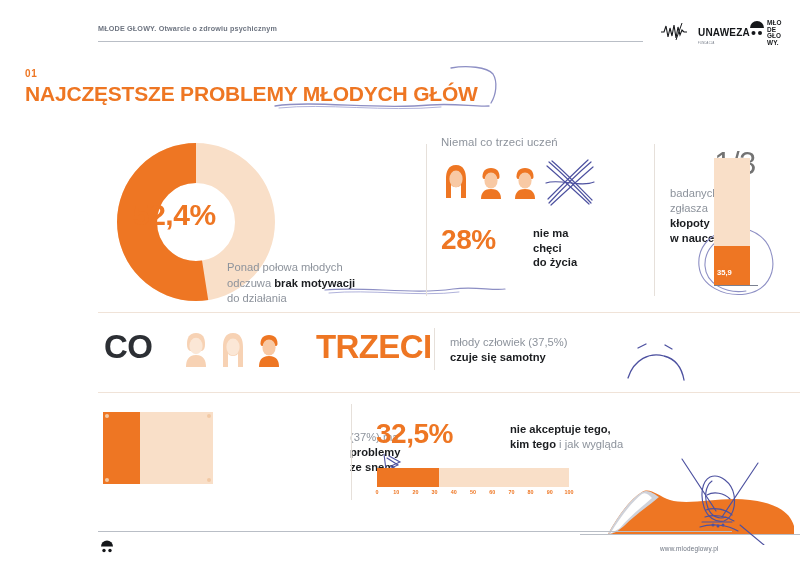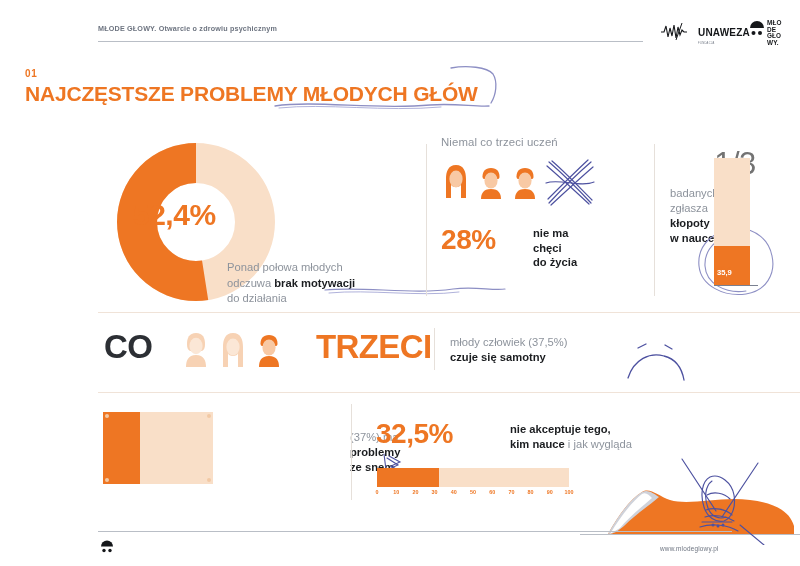--- a/index.html
+++ b/index.html
@@ -387,21 +387,21 @@
       <div class="l1">(37%) ma</div>
       <div class="l2">problemy</div>
       <div class="l2">ze snem</div>
     </div>
 
     <div class="vline" style="left:253px; top:4px; height:96px;"></div>
 
     <div class="r3-325">32,5%</div>
     <div class="r3-rtext">
       <div class="l1">nie akceptuje tego,</div>
-      <div class="l2"><b>kim nauce</b><span> i jak wygląda</span></div>
+      <div class="l2"><b>kim tego</b><span> i jak wygląda</span></div>
     </div>
 
     <div class="scribble-arrow">
       <svg width="30" height="30" viewBox="0 0 30 30">
         <g stroke="#4d51a0" fill="none" stroke-width="1.1" stroke-linecap="round">
           <path d="M4 2 L7 26"></path>
           <path d="M7 6 L18 13 L9 17 L20 23"></path>
           <path d="M9 4 L20 10 L11 14 L21 20"></path>
         </g>
       </svg>

